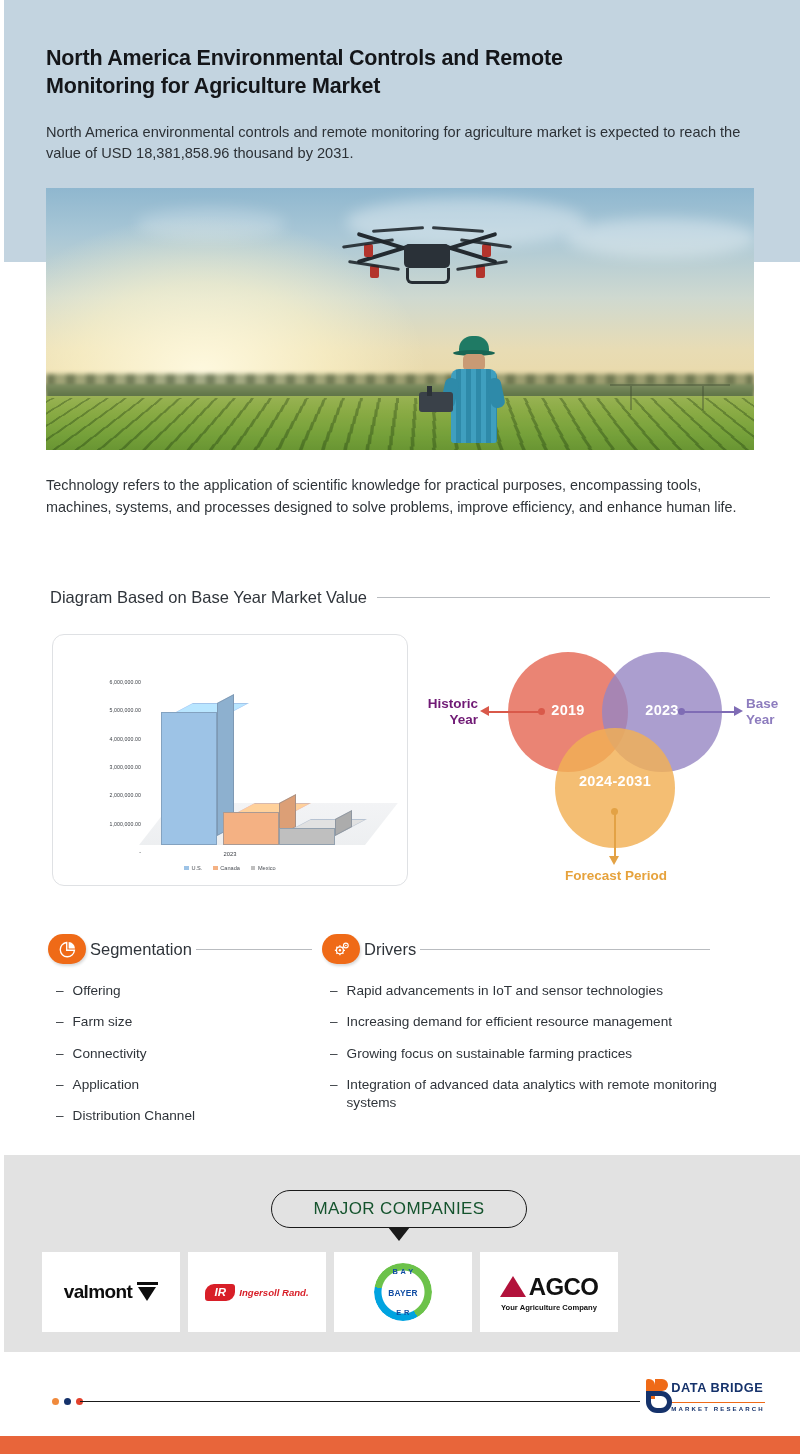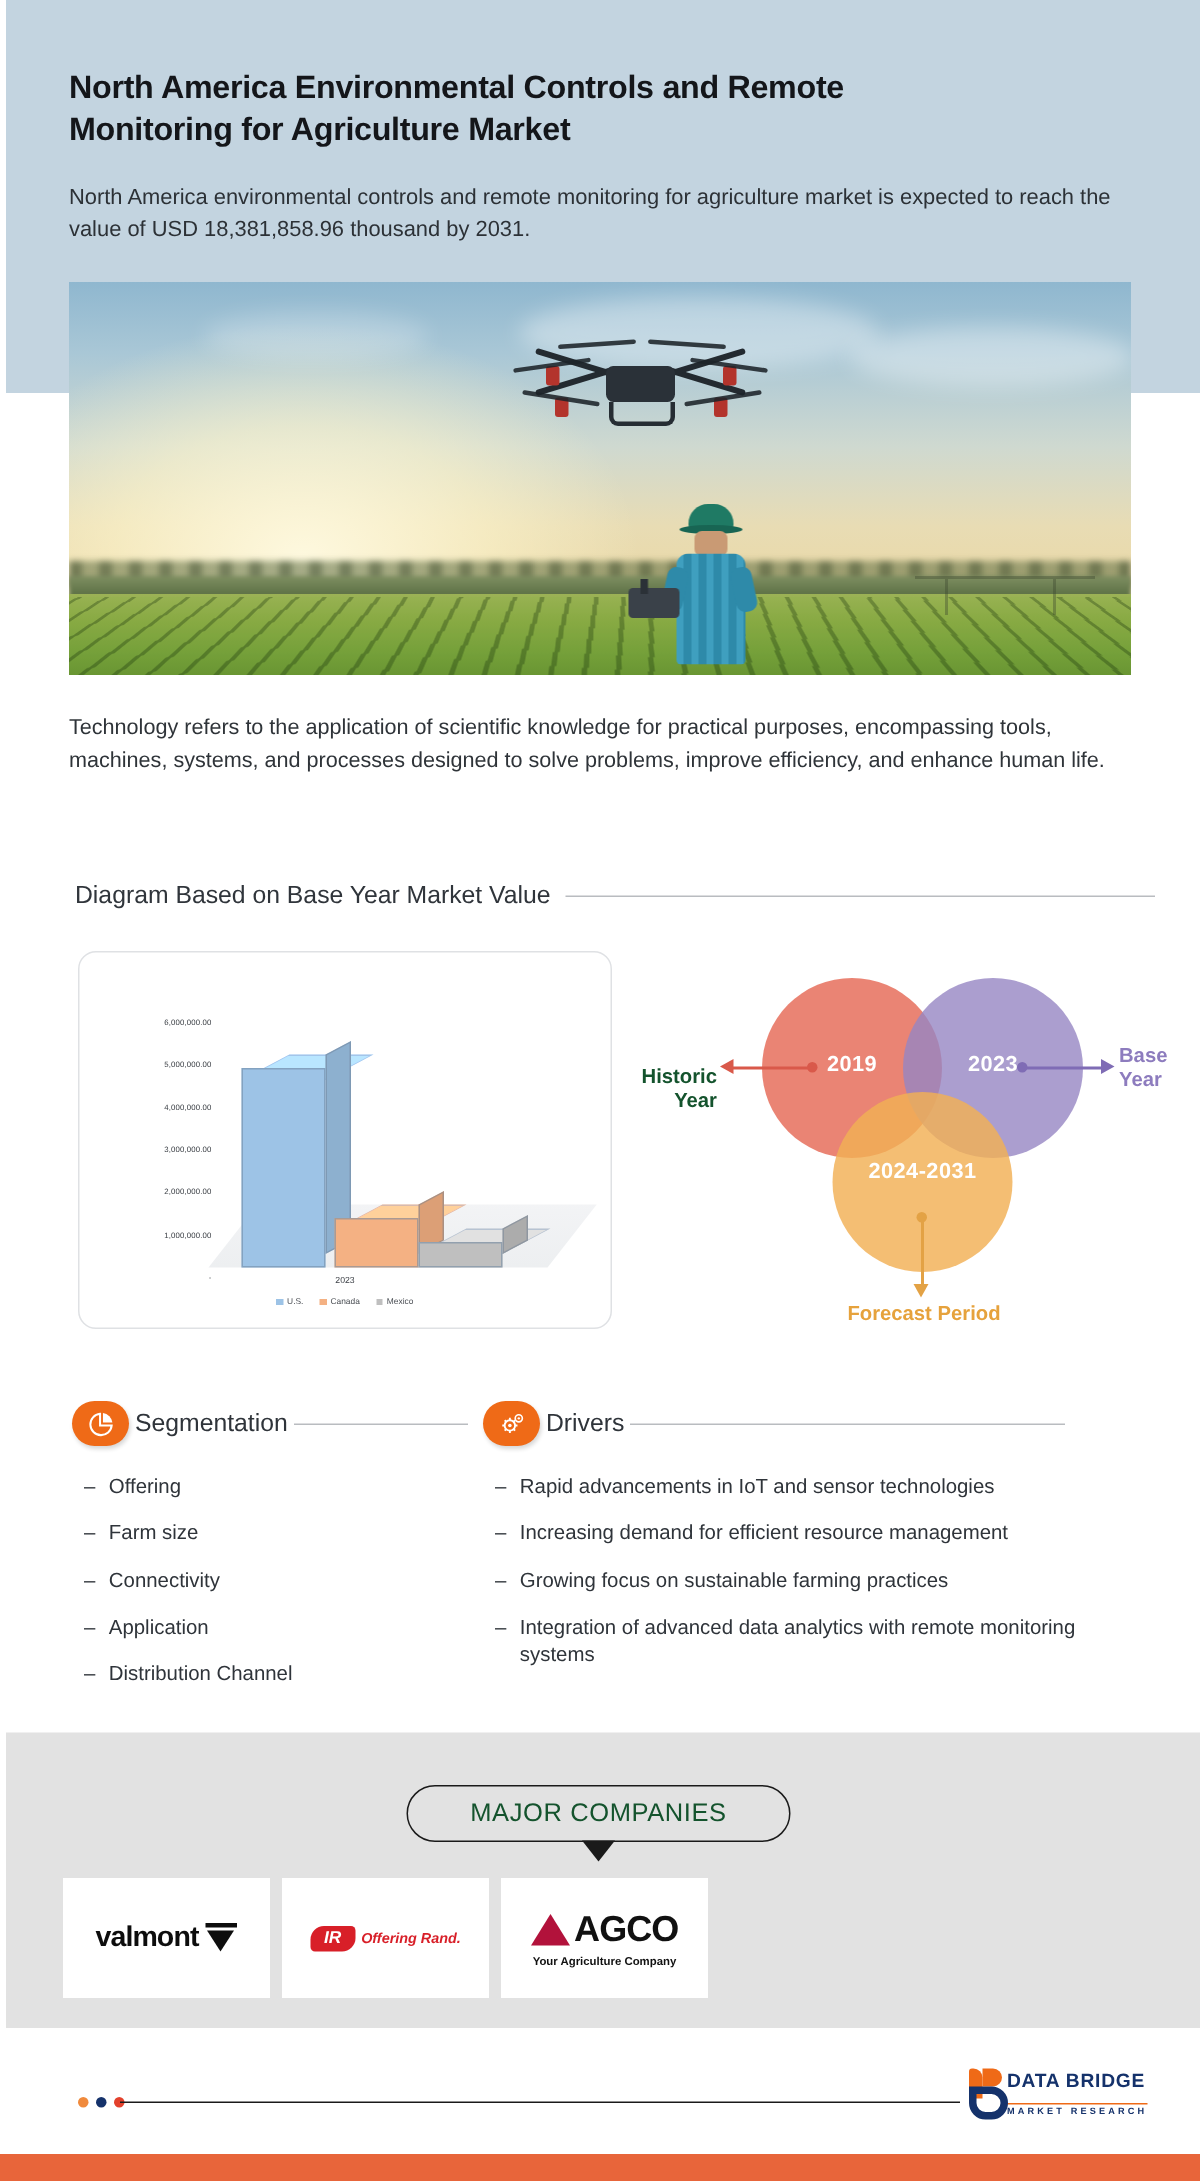--- a/index.html
+++ b/index.html
@@ -411,21 +411,21 @@
     <div class="circle" style="left:182px; top:22px; width:120px; height:120px; background:rgba(150,134,195,.80);">
       <div class="lbl" style="top:50px;">2023</div>
     </div>
     <div class="circle" style="left:135px; top:98px; width:120px; height:120px; background:rgba(241,176,84,.82);">
       <div class="lbl" style="top:45px;">2024-2031</div>
     </div>
 
     <div class="dot" style="left:118px; top:78px; background:#d9594a;"></div>
     <div class="conn" style="left:68px; top:81px; width:54px; background:#d9594a;"></div>
     <div class="arrow-l" style="left:60px; top:76px; border-top:5px solid transparent; border-bottom:5px solid transparent; border-right:9px solid #d9594a;"></div>
-    <div class="venn-cap" style="left:0px; top:66px; width:58px; text-align:right; color:#14532d;margin-top:14px;">
+    <div class="venn-cap" style="left:0px; top:66px; width:58px; text-align:right; color:#701a75;">
       <div>Historic</div>
       <div>Year</div>
     </div>
 
     <div class="dot" style="left:258px; top:78px; background:#7f6cb5;"></div>
     <div class="conn" style="left:264px; top:81px; width:52px; background:#7f6cb5;"></div>
     <div class="arrow-r" style="left:314px; top:76px; border-top:5px solid transparent; border-bottom:5px solid transparent; border-left:9px solid #7f6cb5;"></div>
     <div class="venn-cap" style="left:326px; top:66px; width:60px; text-align:left; color:#8d7cbe;">
       <div>Base</div>
       <div>Year</div>
@@ -523,21 +523,29 @@
         <span class="t">valmont</span>
         <span class="v">
             <span class="bar"></span>
             <span class="tri"></span>
           </span>
       </div>
     </div>
     <div class="logo-card">
       <div class="ir">
         <span class="mark">IR</span>
-        <span class="txt">Offering Rand.</span>
+        <span class="txt">Ingersoll Rand.</span>
+      </div>
+    </div>
+    <div class="logo-card">
+      <div class="bayer">
+        <span class="ring"></span>
+        <span class="vcol">B A Y</span>
+        <span class="hrow">BAYER</span>
+        <span class="vcol2">E R</span>
       </div>
     </div>
     <div class="logo-card">
       <div class="agco">
         <div class="row">
           <span class="tri"></span>
           <span class="t">AGCO</span>
         </div>
         <div class="sub">Your Agriculture Company</div>
       </div>

